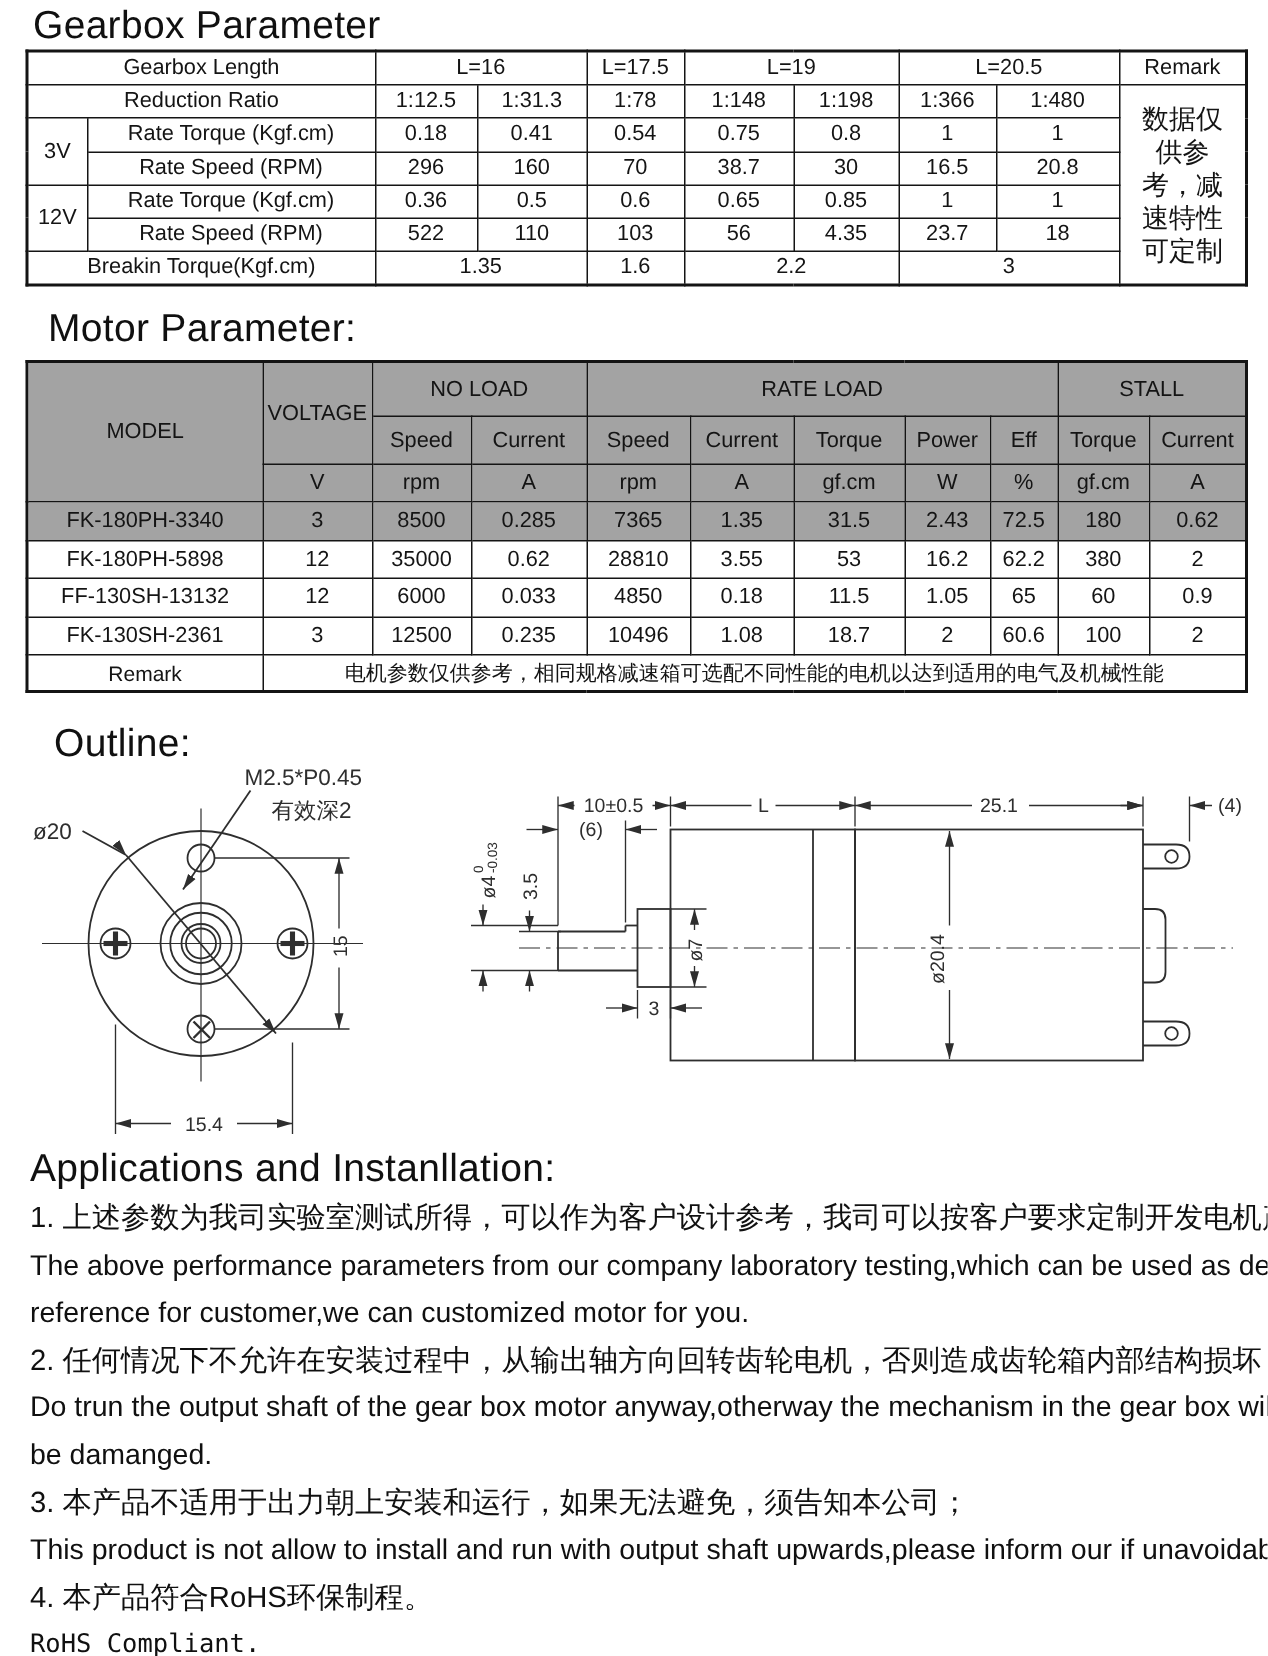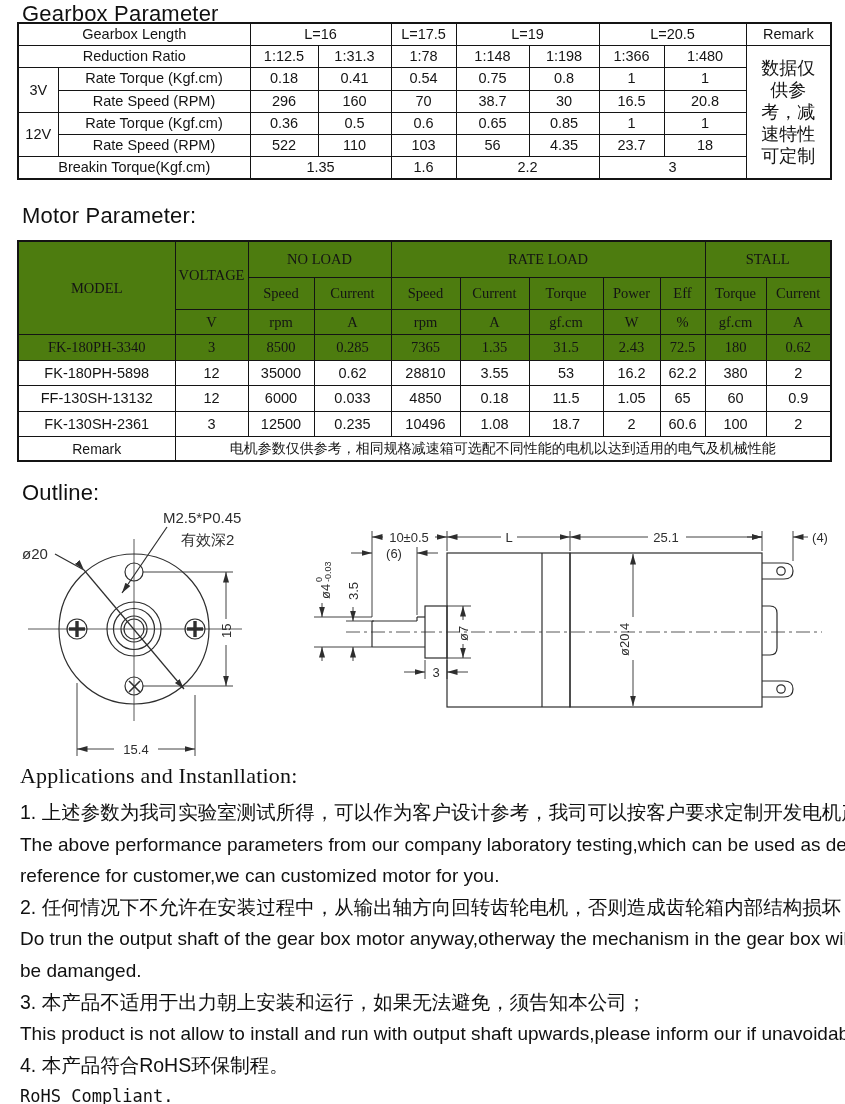--- a/index.html
+++ b/index.html
@@ -2,45 +2,45 @@
 <html><head>
 <meta charset="utf-8">
 <style>
   html,body{margin:0;padding:0;}
   body{
     width:845px;height:1104px;position:relative;overflow:hidden;
     background:#ffffff;color:#161616;
     font-family:"Liberation Sans", sans-serif;
   }
   .sec-title{
-    position:absolute;margin:0;font-size:22px;font-weight:400;color:#101010;
+    position:absolute;margin:0;font-size:26px;font-weight:400;color:#101010;
     white-space:nowrap;letter-spacing:0.2px;
   }
   #title-gearbox{left:22px;top:1px;}
-  #title-motor{left:22px;top:203px;text-align:center;}
-  #title-outline{left:22px;top:480px;}
-  #title-apps{left:20px;top:763px;font-family:Liberation Serif, serif;}
+  #title-motor{left:32px;top:203px;text-align:center;}
+  #title-outline{left:36px;top:480px;}
+  #title-apps{left:20px;top:763px;}
 
   table{border-collapse:collapse;table-layout:fixed;position:absolute;background:#fff;}
   table{border:2px solid #141414;}
   td{border:1px solid #141414;text-align:center;vertical-align:middle;
      font-size:14.5px;color:#141414;padding:0 2px;overflow:hidden;}
 
-  #gearbox-table{left:17px;top:22px;width:813px;padding-left:40px;}
+  #gearbox-table{left:17px;top:33px;width:813px;padding-left:40px;}
   #gearbox-table td{height:21.2px;line-height:15px;}
   #gearbox-table .remark-cell{vertical-align:middle;}
   .remark-v div{line-height:22px;font-size:18px;}
 
   #motor-table{left:17px;top:240px;width:813px;}
   #motor-table .r-head1 td{height:35px;}
   #motor-table .r-head2 td{height:31px;}
   #motor-table .r-units td{height:24px;}
   #motor-table .r-data td{height:24.6px;}
   #motor-table .r-remark td{height:23px;font-size:14px;}
-  .shade{background:#4d7c0f;font-family:Liberation Serif, serif;}
+  .shade{background:#a3a3a3;}
 
   #outline-svg{position:absolute;left:0;top:505px;}
   #outline-svg text{fill:#2e2e2e;font-family:"Liberation Sans", sans-serif;}
 
   #apps-block{position:absolute;left:20px;top:797px;width:835px;}
   #apps-block p{margin:0;height:31.6px;line-height:31.6px;font-size:19px;
     white-space:nowrap;color:#101010;}
   #apps-block p.zh{font-size:19.5px;}
   #apps-block p.mono{font-family:"DejaVu Sans Mono", monospace;font-size:17px;}
 </style>

